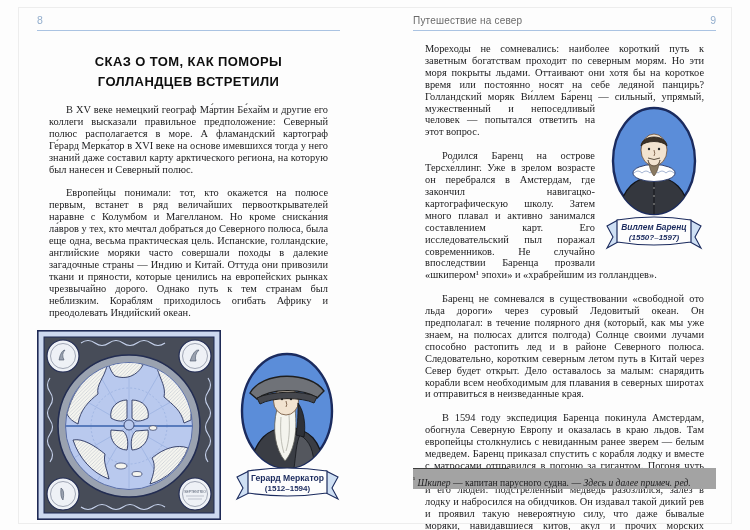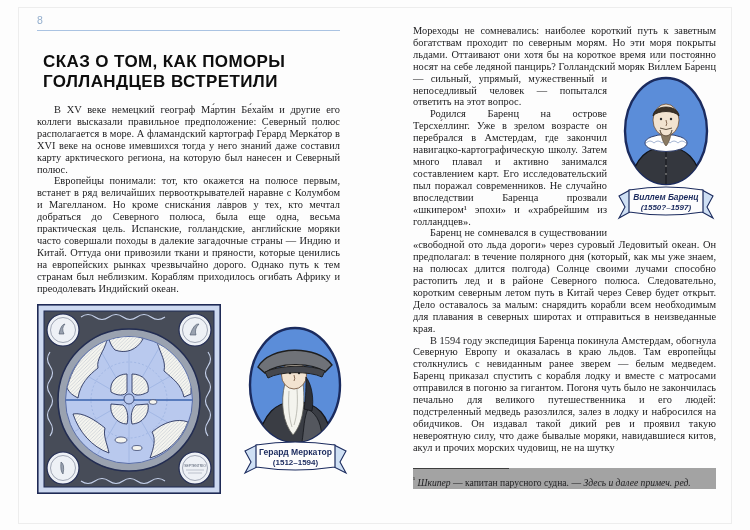--- a/index.html
+++ b/index.html
@@ -9,28 +9,28 @@
   .page-edge{position:absolute;left:18px;top:7px;width:712px;height:515px;
              border:1px solid #ededed;pointer-events:none;}
   .page{position:absolute;top:14px;width:303px;height:502px;}
   .page-left{left:37px;}
   .page-right{left:413px;}
   .pagehead{display:flex;justify-content:space-between;align-items:baseline;
             font-family:"Liberation Sans",sans-serif;font-size:10px;color:#6a6a6a;
             padding-bottom:4px;border-bottom:1.5px solid #aac3e2;}
   .pagenum{color:#93aecd;font-size:10.5px;}
   .running{letter-spacing:.2px;}
-  h1.chapter{font-family:"Liberation Sans",sans-serif;font-weight:bold;font-size:17px;
-             line-height:20px;text-align:left;color:#0e0e0e;margin:21px 6px 12px;
+  h1.chapter{font-family:"Liberation Sans",sans-serif;font-weight:bold;font-size:13px;
+             line-height:20px;text-align:center;color:#0e0e0e;margin:21px 6px 12px;
              letter-spacing:.4px;}
   .body-text{font-size:10.4px;line-height:11.9px;text-align:justify;}
   .rt-body{margin-top:11px;}
-  .para{margin:0;text-indent:17px;}
+  .para{margin:12px;text-indent:17px;}
   .para.noindent{text-indent:0;}
-  .figures-row{display:flex;gap:21px;margin-top:9px;align-items:flex-start;}
+  .figures-row{display:flex;gap:13px;margin-top:9px;align-items:flex-start;}
   .fig-map svg,.fig-portrait svg{display:block;}
   .fig-mercator{margin-top:21px;}
   .barents-float{float:right;width:100px;margin:1px 0 3px 9px;font-style:italic;}
   .footnote{position:absolute;left:0;top:454px;width:303px;font-size:9.6px;
             line-height:12px;background:#a3a3a3;}
   .footnote-rule{width:96px;border-top:1px solid #3d3d3d;margin-bottom:5px;}
   .footnote sup{font-size:7px;}
   .it{font-style:italic;}
   .banner-text{font-family:"Liberation Sans",sans-serif;font-weight:bold;fill:#1b2b5e;}
 </style>
@@ -157,20 +157,24 @@
             <path d="M14,120 Q53,114 93,120 L93,142 Q53,148 14,142 Z" fill="#fdfdfd" stroke="#1b2b5e" stroke-width="1.2"></path>
             <text class="banner-text" x="53.5" y="129.5" text-anchor="middle" font-size="8.6">Герард Меркатор</text>
             <text class="banner-text" x="53.5" y="139.5" text-anchor="middle" font-size="8">(1512–1594)</text>
           </g>
         </svg>
       </div>
     </div>
   </div>
 
   <div class="page page-right">
+    <div class="pagehead">
+      <span class="running">Путешествие на север</span>
+      <span class="pagenum">9</span>
+    </div>
 
     <div class="body-text rt-body">
       <p class="para noindent">
         <span>Мореходы не сомневались: наиболее короткий путь к заветным богатствам проходит по северным морям. Но эти моря покрыты льдами. Оттаивают они хотя бы на короткое время или постоянно носят на себе ледяной панцирь? Голландский моряк Ви́ллем Ба́ренц — сильный, упрямый, мужественный</span>
         <span class="barents-float">
           <svg width="100" height="148" viewBox="0 0 100 148">
             <defs>
                 <clipPath id="barClip">
                   <ellipse cx="50" cy="57" rx="41" ry="53"></ellipse>
                 </clipPath>

